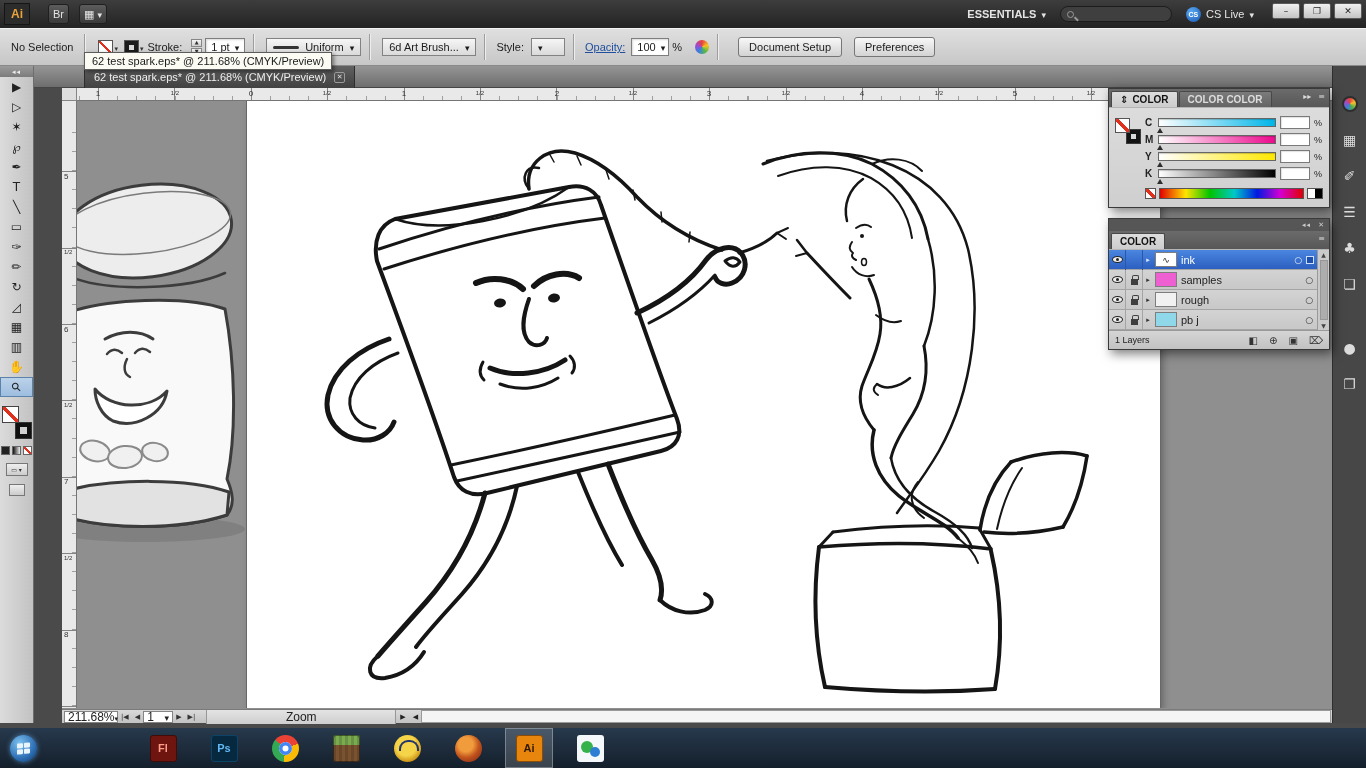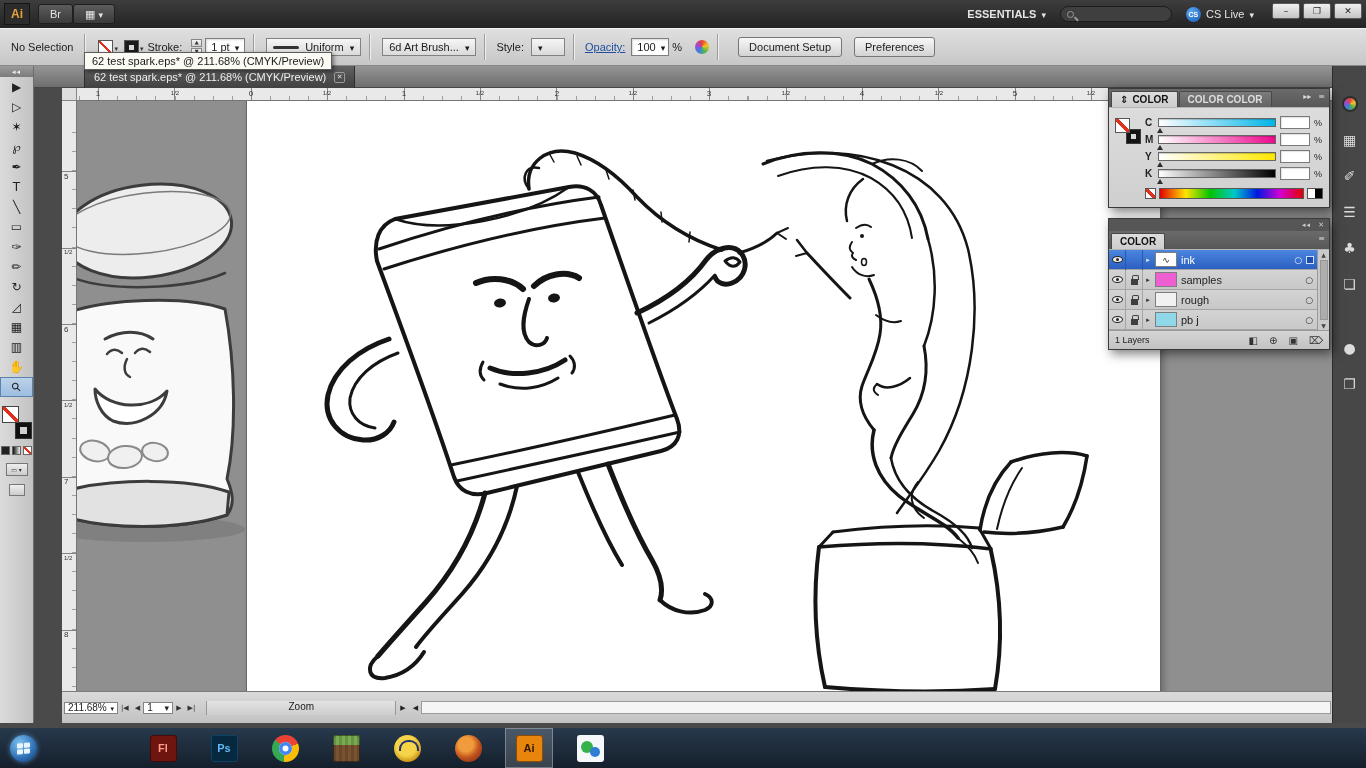--- a/index.html
+++ b/index.html
@@ -4,21 +4,21 @@
 <style>
   *{box-sizing:border-box;margin:0;padding:0}
   html,body{width:1366px;height:768px;overflow:hidden}
   body{position:relative;background:#4a4a4a;font-family:"Liberation Sans",sans-serif;cursor:default}
   .g{font-family:"DejaVu Sans",sans-serif}
 
   
   .menubar{position:absolute;left:0;top:0;width:1366px;height:28px;background:linear-gradient(#3d3d3d,#232323);display:flex;align-items:center;color:#e4e4e4;font-size:12px;z-index:50}
   .ai-logo{width:26px;height:22px;margin:0 8px 0 4px;background:#2c2c2c;border:1px solid #151515;color:#e8a33d;font-weight:bold;display:flex;align-items:center;justify-content:center}
   .menu-item{padding:0 9px}
-  .mb-btn{height:20px;background:linear-gradient(#5c5c5c,#3a3a3a);border:1px solid #1f1f1f;border-radius:3px;display:flex;align-items:center;justify-content:center;font-size:11px;gap:3px;padding:0 11px}
+  .mb-btn{height:20px;margin-left:10px;background:linear-gradient(#5c5c5c,#3a3a3a);border:1px solid #1f1f1f;border-radius:3px;display:flex;align-items:center;justify-content:center;font-size:11px;gap:3px;padding:0 4px}
   .spacer{flex:1}
   .caret::before{content:"▾";font-size:9px}
   .workspace{font-size:11px;font-weight:bold;display:flex;align-items:center;gap:5px;margin-right:14px}
   .searchbox{width:112px;height:16px;border-radius:9px;background:#3f3f3f;border:1px solid #1c1c1c;display:flex;align-items:center;padding:0 6px;margin-right:14px}
   .mag{width:7px;height:7px;border:1.5px solid #9a9a9a;border-radius:50%;position:relative}
   .mag::after{content:"";position:absolute;left:6px;top:6px;width:5px;height:1.5px;background:#9a9a9a;transform:rotate(45deg)}
   .cslive{display:flex;align-items:center;gap:5px;font-size:11px;margin-right:18px}
   .cs-badge{width:15px;height:15px;border-radius:50%;background:radial-gradient(circle at 35% 30%,#5aa6f0,#1659b5);color:#fff;font-size:7px;font-weight:bold;display:flex;align-items:center;justify-content:center}
   .winbtns{display:flex;gap:3px;margin-right:4px;align-self:flex-start;padding-top:3px}
   .winbtn{width:28px;height:16px;background:linear-gradient(#f0f0f0,#c5c5c5);border:1px solid #5a5a5a;border-radius:2px;color:#1d1d1d;font-size:9px;display:flex;align-items:center;justify-content:center}
@@ -80,21 +80,21 @@
   .rlabel{position:absolute;top:1px;font-size:8px;color:#333;transform:translateX(-50%)}
   .rlabel.h{font-size:6px;top:2px}
   .ruler-v{position:absolute;left:0;top:13px;bottom:15px;width:15px;background-color:#e9e9e9;border-right:1px solid #757575;background-image:repeating-linear-gradient(0deg,#848484 0 1px,transparent 1px 76.4px),repeating-linear-gradient(0deg,#9f9f9f 0 1px,transparent 1px 19.1px);background-size:100% 100%,4px 100%;background-position:0 -1px,100% 17px;background-repeat:no-repeat,no-repeat}
   .vlabel{position:absolute;left:2px;font-size:8px;color:#333;transform:translateY(-50%)}
   .vlabel.h{font-size:6px}
   .canvas{position:absolute;left:15px;top:13px;right:0;bottom:15px;background:#8f8f8f;overflow:hidden}
   .artboard{position:absolute;left:170px;top:0;width:913px;height:100%;background:#fff;box-shadow:0 0 0 1px #676767,3px 3px 7px rgba(0,0,0,.3)}
   .art-svg{position:absolute;left:0;top:0}
 
   
-  .statusbar{position:absolute;left:0;right:0;bottom:0;height:32px;background:linear-gradient(#dadada,#c2c2c2);border-top:1px solid #7a7a7a;display:flex;align-items:center;font-size:10px;color:#222}
+  .statusbar{position:absolute;left:0;right:0;bottom:0;height:14px;background:linear-gradient(#dadada,#c2c2c2);border-top:1px solid #7a7a7a;display:flex;align-items:center;font-size:12px;color:#222}
   .zoom-field{width:54px;height:12px;background:#fff;border:1px solid #848484;margin-left:2px;display:flex;align-items:center;justify-content:space-between;padding:0 3px}
   .zoom-field .caret::before{font-size:7px}
   .nav{font-size:7px;color:#333;margin:0 3px}
   .nav-first::before{content:"|◀"} .nav-prev::before{content:"◀"} .nav-next::before{content:"▶"} .nav-last::before{content:"▶|"}
   .ab-field{width:30px;height:12px;background:#fff;border:1px solid #848484;display:flex;align-items:center;justify-content:space-between;padding:0 3px}
   .status-drop{width:190px;height:14px;display:flex;align-items:flex-start;justify-content:center;border-left:1px solid #979797;border-right:1px solid #979797;margin-left:8px;background:linear-gradient(#e3e3e3,#cecece)}
   .status-arrow{font-size:7px;margin:0 4px}
   .status-arrow::before{content:"▶"}
   .scroll-left{font-size:7px;margin:0 3px}
   .scroll-left::before{content:"◀"}

